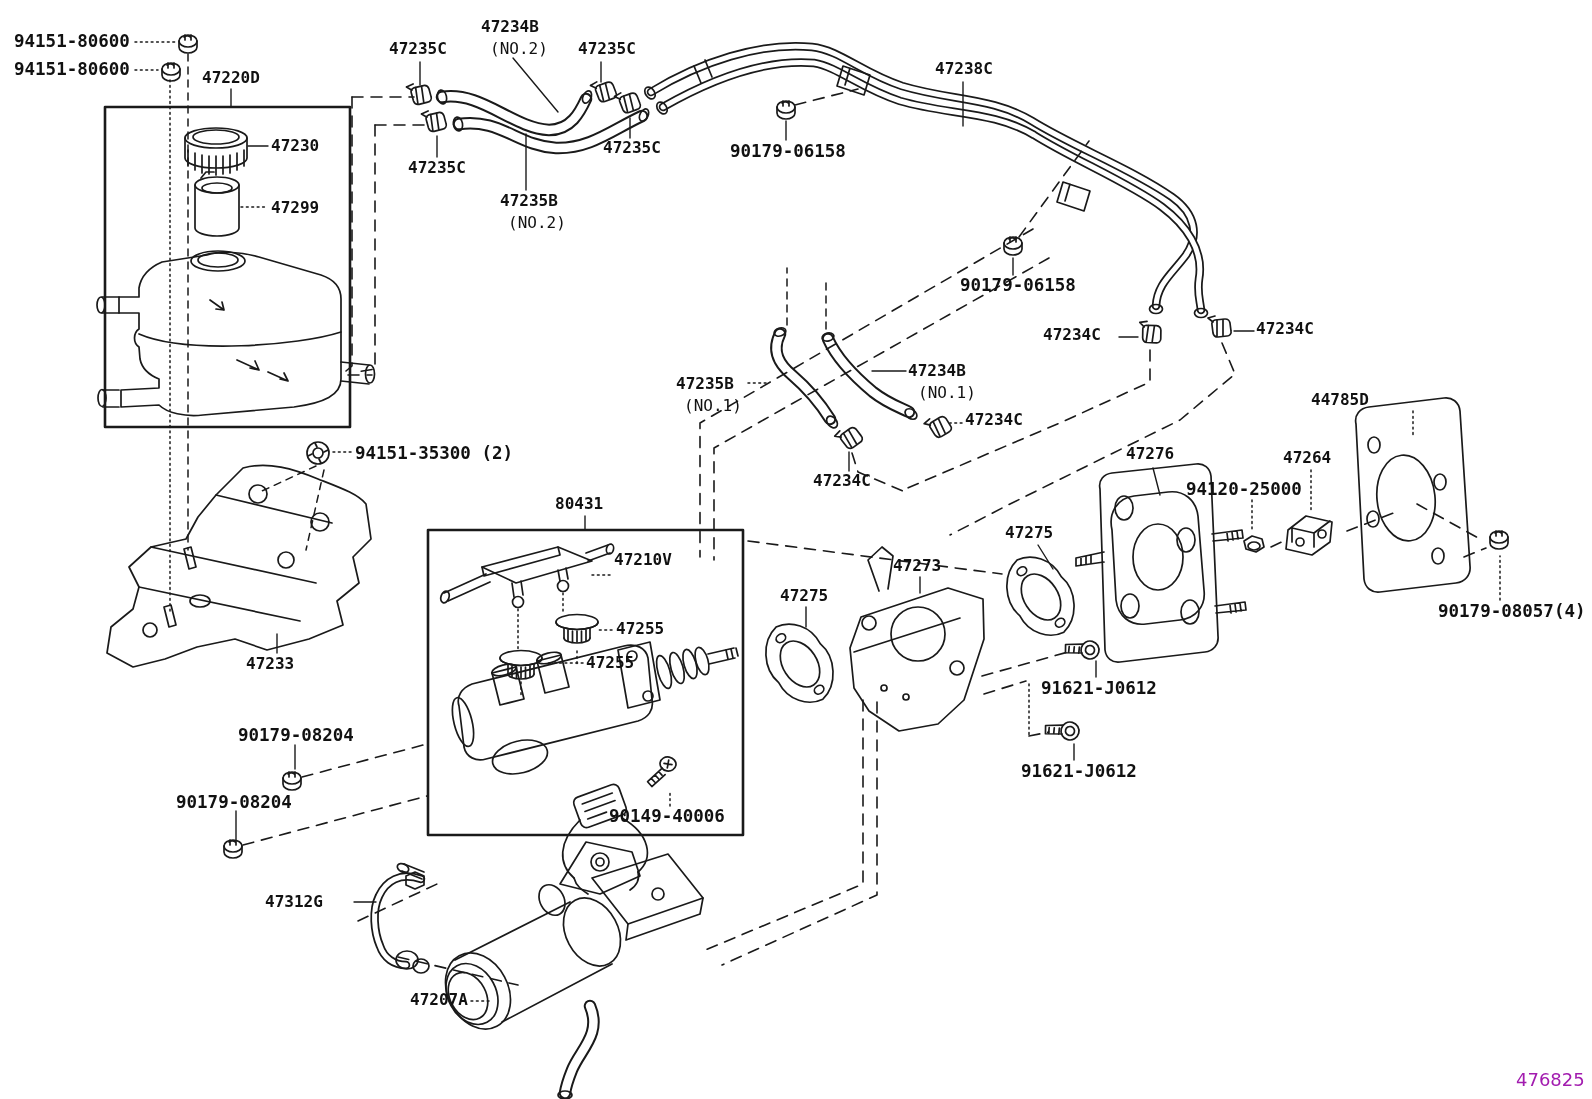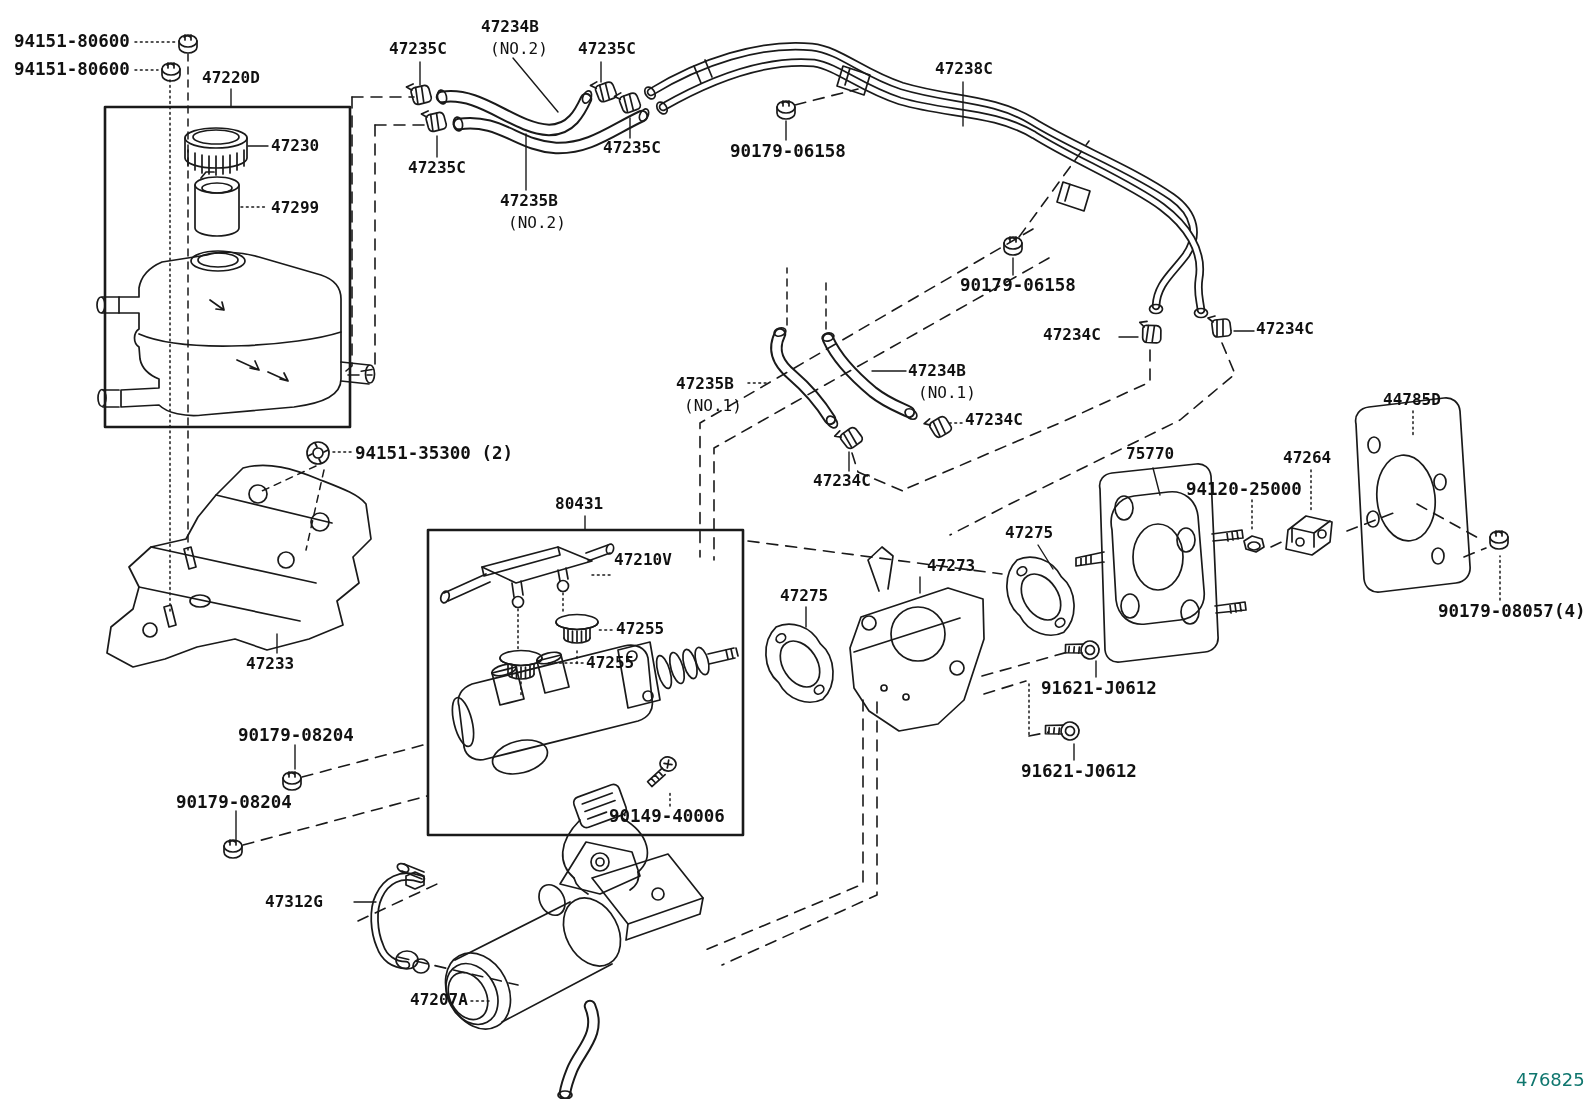--- a/index.html
+++ b/index.html
@@ -16,21 +16,21 @@
   .to{stroke-width:12.5 !important}
   .ti{stroke:#fff !important;stroke-width:8.5 !important}
   .po{stroke-width:8.5 !important}
   .pi{stroke:#fff !important;stroke-width:5 !important}
   .lbl{position:absolute;font-family:"DejaVu Sans Mono",monospace;font-weight:bold;
        font-size:16px;line-height:1;white-space:nowrap;color:#111}
   .sm{font-size:17.5px}
   .sub{position:absolute;font-family:"DejaVu Sans Mono",monospace;font-weight:normal;
        font-size:16px;line-height:1;white-space:nowrap;color:#111}
   .footer{position:absolute;font-family:"DejaVu Sans",sans-serif;font-weight:normal;
-       font-size:18px;line-height:1;color:#0f766e}
+       font-size:18px;line-height:1;color:#a21caf}
 </style>
 </head>
 <body>
 
 <div id="stage">
 
 <svg id="art" width="1592" height="1099" viewBox="0 0 1592 1099">
   <defs>
     <g id="clamp">
       <path d="M-9,-5 a4,4 0 0 1 3,-5 l10,-1 a5,5 0 0 1 5,4 l1,8 a4,4 0 0 1 -4,5 l-9,1 a5,5 0 0 1 -5,-4 z"></path>
@@ -367,31 +367,31 @@
 <div class="lbl" style="left:500px;top:193px">47235B</div>
 <div class="sub" style="left:508px;top:215px">(NO.2)</div>
 <div class="lbl sm" style="left:960px;top:277px">90179-06158</div>
 <div class="lbl" style="left:1043px;top:327px">47234C</div>
 <div class="lbl" style="left:1256px;top:321px">47234C</div>
 <div class="lbl" style="left:676px;top:376px">47235B</div>
 <div class="sub" style="left:684px;top:398px">(NO.1)</div>
 <div class="lbl" style="left:908px;top:363px">47234B</div>
 <div class="sub" style="left:918px;top:385px">(NO.1)</div>
 <div class="lbl" style="left:965px;top:412px">47234C</div>
-<div class="lbl" style="left:1383px;top:392px">44785D</div>
+<div class="lbl" style="left:1311px;top:392px">44785D</div>
 <div class="lbl" style="left:813px;top:473px">47234C</div>
-<div class="lbl" style="left:1126px;top:446px">75770</div>
+<div class="lbl" style="left:1126px;top:446px">47276</div>
 <div class="lbl" style="left:1283px;top:450px">47264</div>
 <div class="lbl sm" style="left:1186px;top:481px">94120-25000</div>
 <div class="lbl" style="left:1005px;top:525px">47275</div>
 <div class="lbl sm" style="left:355px;top:445px">94151-35300 (2)</div>
 <div class="lbl" style="left:555px;top:496px">80431</div>
 <div class="lbl" style="left:614px;top:552px">47210V</div>
 <div class="lbl" style="left:616px;top:621px">47255</div>
-<div class="lbl" style="left:927px;top:558px">47273</div>
+<div class="lbl" style="left:893px;top:558px">47273</div>
 <div class="lbl" style="left:780px;top:588px">47275</div>
 <div class="lbl" style="left:586px;top:655px">47255</div>
 <div class="lbl sm" style="left:1438px;top:603px">90179-08057(4)</div>
 <div class="lbl" style="left:246px;top:656px">47233</div>
 <div class="lbl sm" style="left:1041px;top:680px">91621-J0612</div>
 <div class="lbl sm" style="left:238px;top:727px">90179-08204</div>
 <div class="lbl sm" style="left:1021px;top:763px">91621-J0612</div>
 <div class="lbl sm" style="left:176px;top:794px">90179-08204</div>
 <div class="lbl sm" style="left:609px;top:808px">90149-40006</div>
 <div class="lbl" style="left:265px;top:894px">47312G</div>

